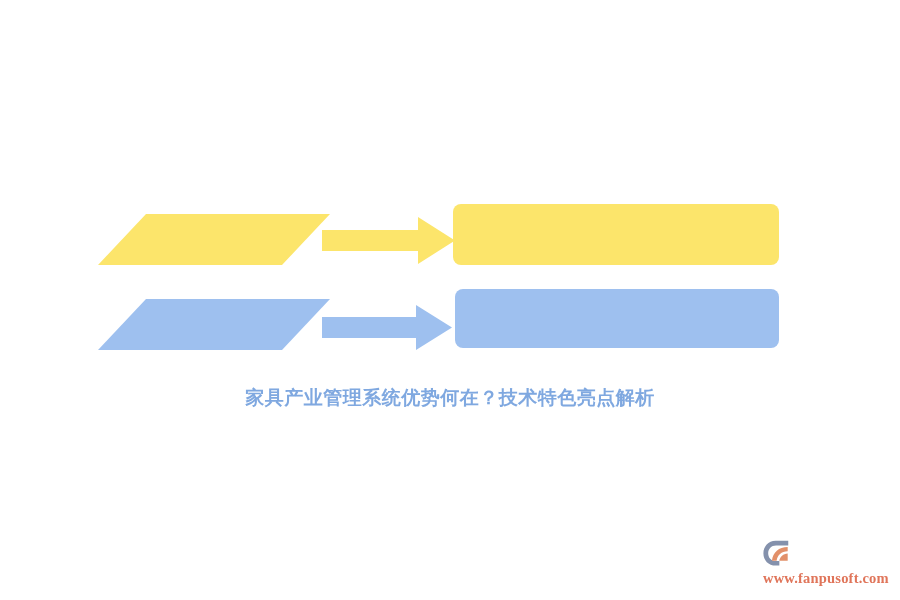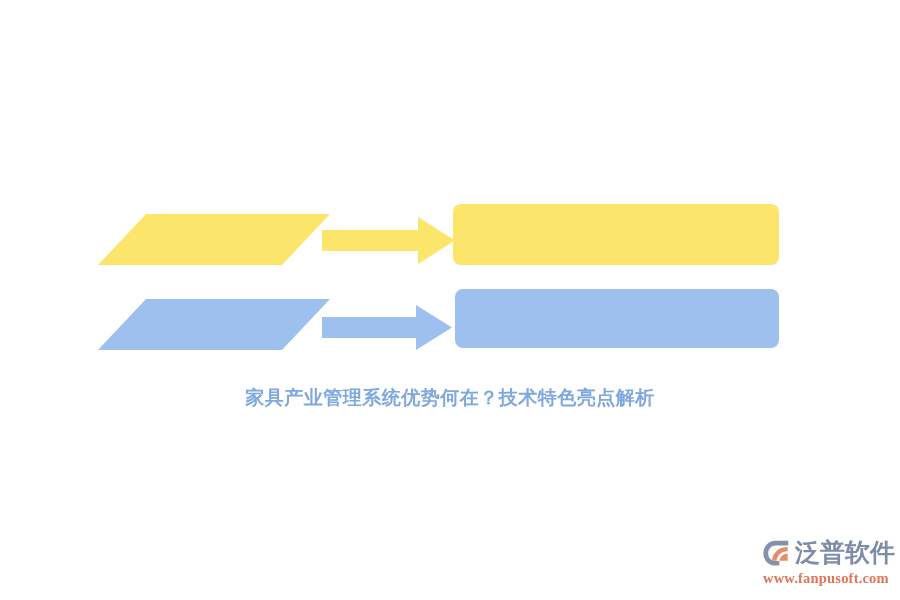--- a/index.html
+++ b/index.html
@@ -128,18 +128,17 @@
       <svg class="logo-mark" viewBox="0 0 32 32" xmlns="http://www.w3.org/2000/svg">
 
         <path d="M28 3 L14.5 3 C6.6 3 1.5 9.3 1.5 16.4 C1.5 23.6 6.9 29.4 14.6 29.4
                  L18.5 29.4 L18.5 24.6 L14.8 24.6 C9.8 24.6 6.6 21.0 6.6 16.3
                  C6.6 11.6 9.9 7.9 15.0 7.9 L28 7.9 Z" fill="#8491AC"></path>
 
         <path d="M27.4 9.6 C18.0 9.6 11.6 15.2 10.6 24.2 L15.6 24.2
                  C16.4 18.4 20.6 14.4 27.4 14.2 Z" fill="#E2906A"></path>
         <path d="M27.4 16.4 C22.6 16.7 19.2 19.6 18.4 24.2 L27.4 24.2 Z" fill="#E2906A"></path>
       </svg>
-      <div class="logo-wordmark" style="color: rgb(125, 140, 168);">泛普软件</div>
     </div>
     <div class="logo-url" style="color: rgb(224, 117, 90);">www.fanpusoft.com</div>
   </div>
 
 </div>
 
 </body></html>

